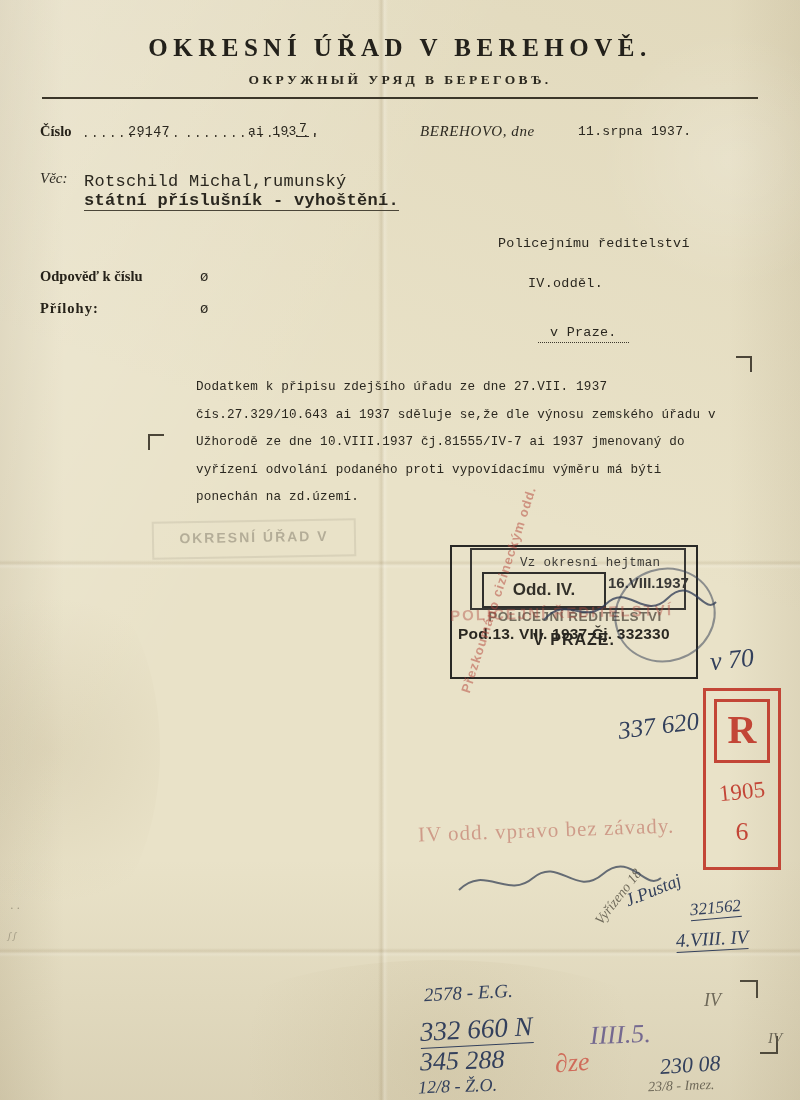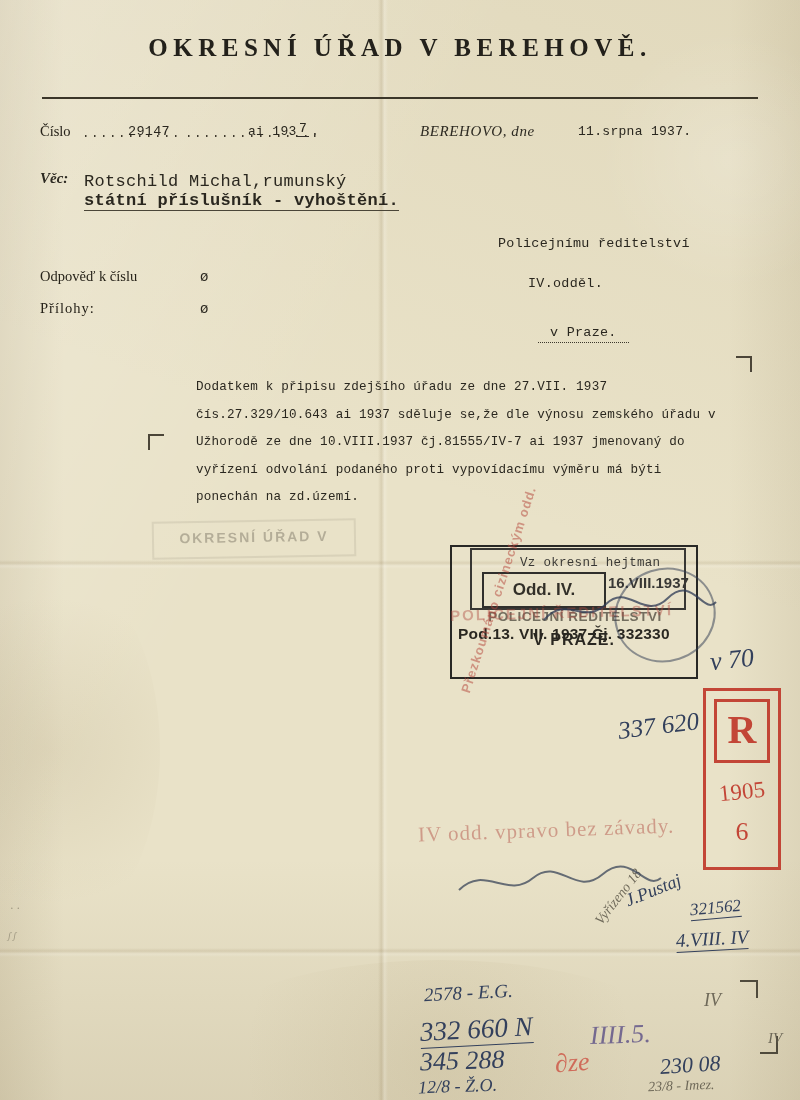--- a/index.html
+++ b/index.html
@@ -79,20 +79,21 @@
   .mono {
     font-family: "Liberation Mono", monospace;
     font-size: 17px;
     letter-spacing: 0.3px;
     color: #2a271f;
   }
   .serif-lbl {
     font-family: "Liberation Serif", serif;
     font-size: 14.5px;
     color: #262219;
+    font-weight: bold;
   }
   .abs { position: absolute; white-space: pre; }
   .subj-underline {
     display: inline-block;
     border-bottom: 1px solid #4a4538;
     font-weight: bold;
   }
 
   
   .body-p {
@@ -305,35 +306,36 @@
 
   <div class="mottle" style="left:-60px;top:560px;width:220px;height:380px;background:radial-gradient(circle, rgba(150,130,85,0.13), rgba(150,130,85,0) 70%);"></div>
   <div class="mottle" style="left:600px;top:30px;width:260px;height:260px;background:radial-gradient(circle, rgba(255,255,255,0.18), rgba(255,255,255,0) 70%);"></div>
   <div class="mottle" style="left:180px;top:960px;width:520px;height:200px;background:radial-gradient(circle, rgba(150,128,80,0.12), rgba(150,128,80,0) 70%);"></div>
   <div class="fold-v" style="left:378px;"></div>
   <div class="fold-h" style="top:560px;"></div>
   <div class="fold-h" style="top:948px;"></div>
 
   <div class="hdr">
     <div class="hdr-main">OKRESNÍ ÚŘAD V BEREHOVĚ.</div>
+    <div class="hdr-sub">ОКРУЖНЫЙ УРЯД В БЕРЕГОВѢ.</div>
   </div>
   <div class="rule"></div>
 
   <div class="abs serif-lbl" style="left:40px; top:123px;">Číslo</div>
   <div class="abs" style="left:82px; top:127px; font-family:'Liberation Mono',monospace; font-size:12.5px; color:#3a3529; letter-spacing:1.5px;">...........</div>
   <div class="abs mono" style="left:128px; top:124px; font-size:13.5px;">29147</div>
   <div class="abs" style="left:185px; top:127px; font-family:'Liberation Mono',monospace; font-size:12.5px; color:#3a3529; letter-spacing:1.5px;">...............</div>
   <div class="abs mono" style="left:248px; top:124px; font-size:13px;">ai 193</div>
   <div class="abs mono" style="left:297px; top:121px; font-size:13px; border-bottom:1px solid #34302a; padding:0 2px;">7</div>
   <div class="abs mono" style="left:311px; top:124px; font-size:13px;">.</div>
 
   <div class="abs" style="left:420px; top:123px; font-family:'Liberation Serif',serif; font-style:italic; font-size:15px; letter-spacing:0.6px;">BEREHOVO, dne</div>
   <div class="abs mono" style="left:578px; top:124px; font-size:13px;">11.srpna 1937.</div>
 
-  <div class="abs" style="left:40px; top:170px; font-family:'Liberation Serif',serif; font-weight:700; font-style:italic; font-size:15px;">Věc:</div>
+  <div class="abs" style="left:40px; top:170px; font-family:'Liberation Serif',serif; font-weight:400; font-style:italic; font-size:15px;">Věc:</div>
   <div class="abs mono" style="left:84px; top:172px;">Rotschild Michal,rumunský</div>
   <div class="abs mono" style="left:84px; top:191px;"><span class="subj-underline">státní příslušník - vyhoštění.</span></div>
 
   <div class="abs serif-lbl" style="left:40px; top:268px;">Odpověď k číslu</div>
   <div class="abs mono" style="left:200px; top:269px; font-size:14px;">ø</div>
 
   <div class="abs serif-lbl" style="left:40px; top:300px; letter-spacing:1px;">Přílohy:</div>
   <div class="abs mono" style="left:200px; top:301px; font-size:14px;">ø</div>
 
   <div class="abs mono" style="left:498px; top:236px; font-size:13.4px;text-align:center;">Policejnímu ředitelství</div>

